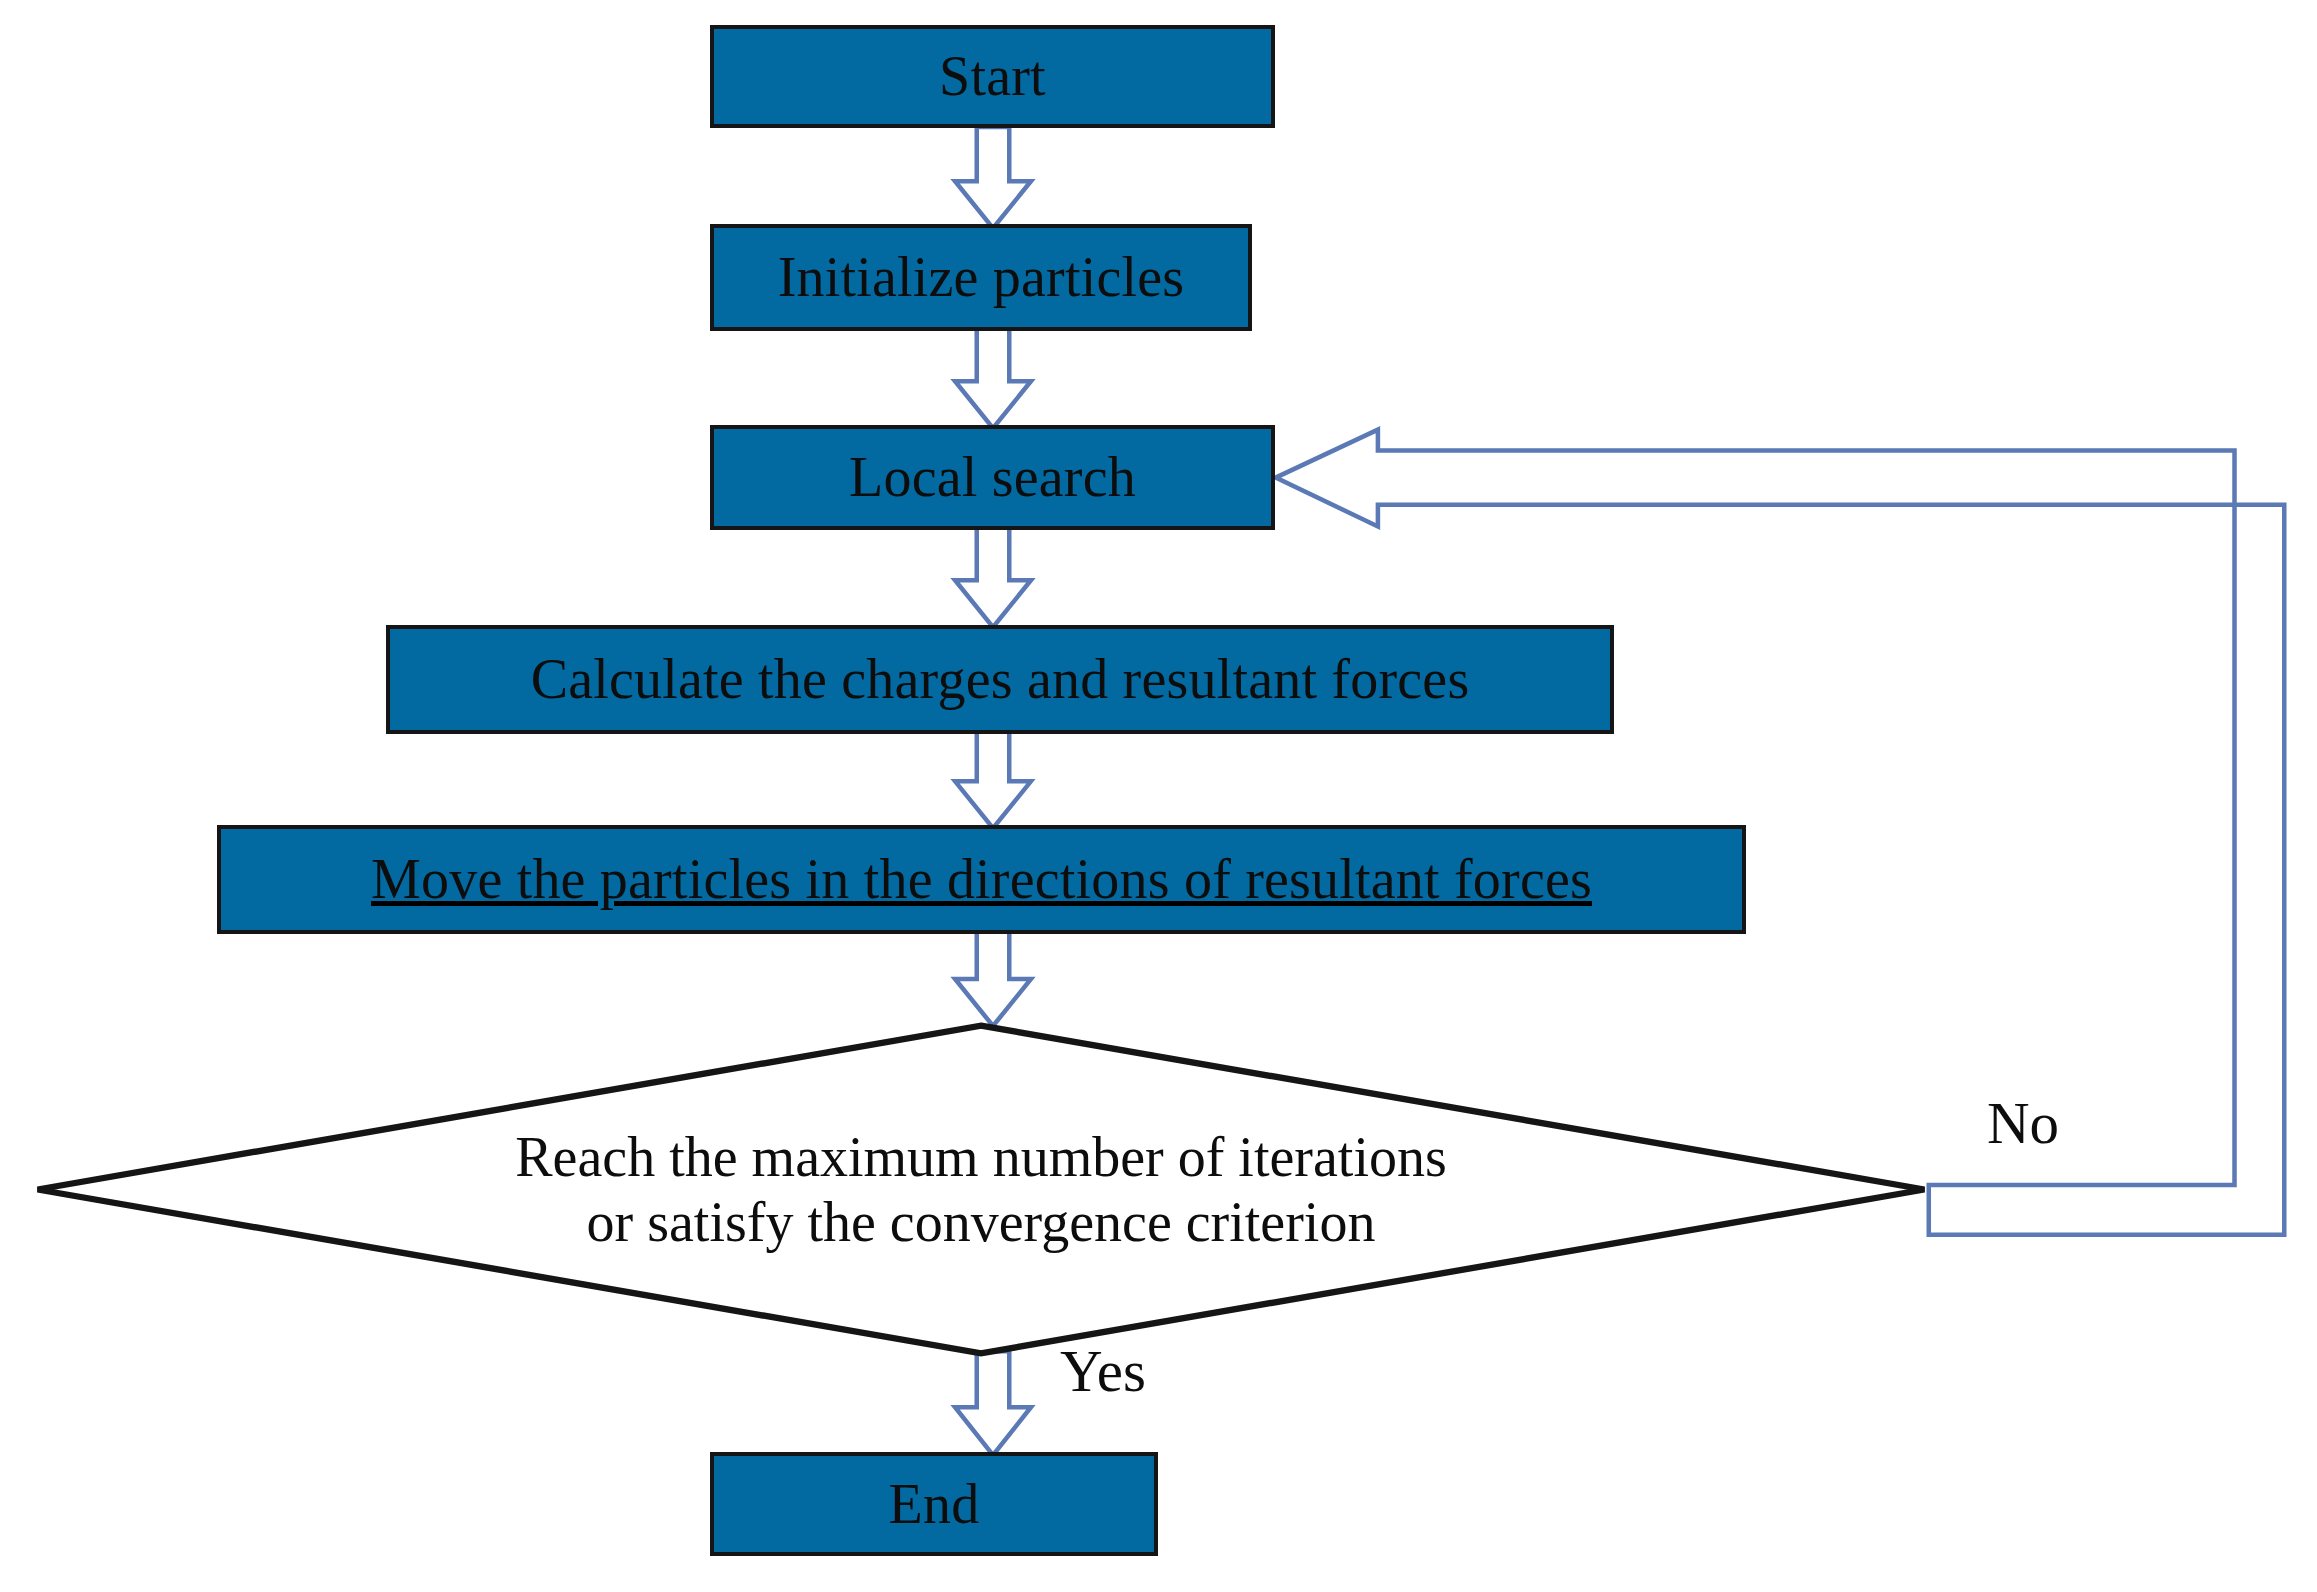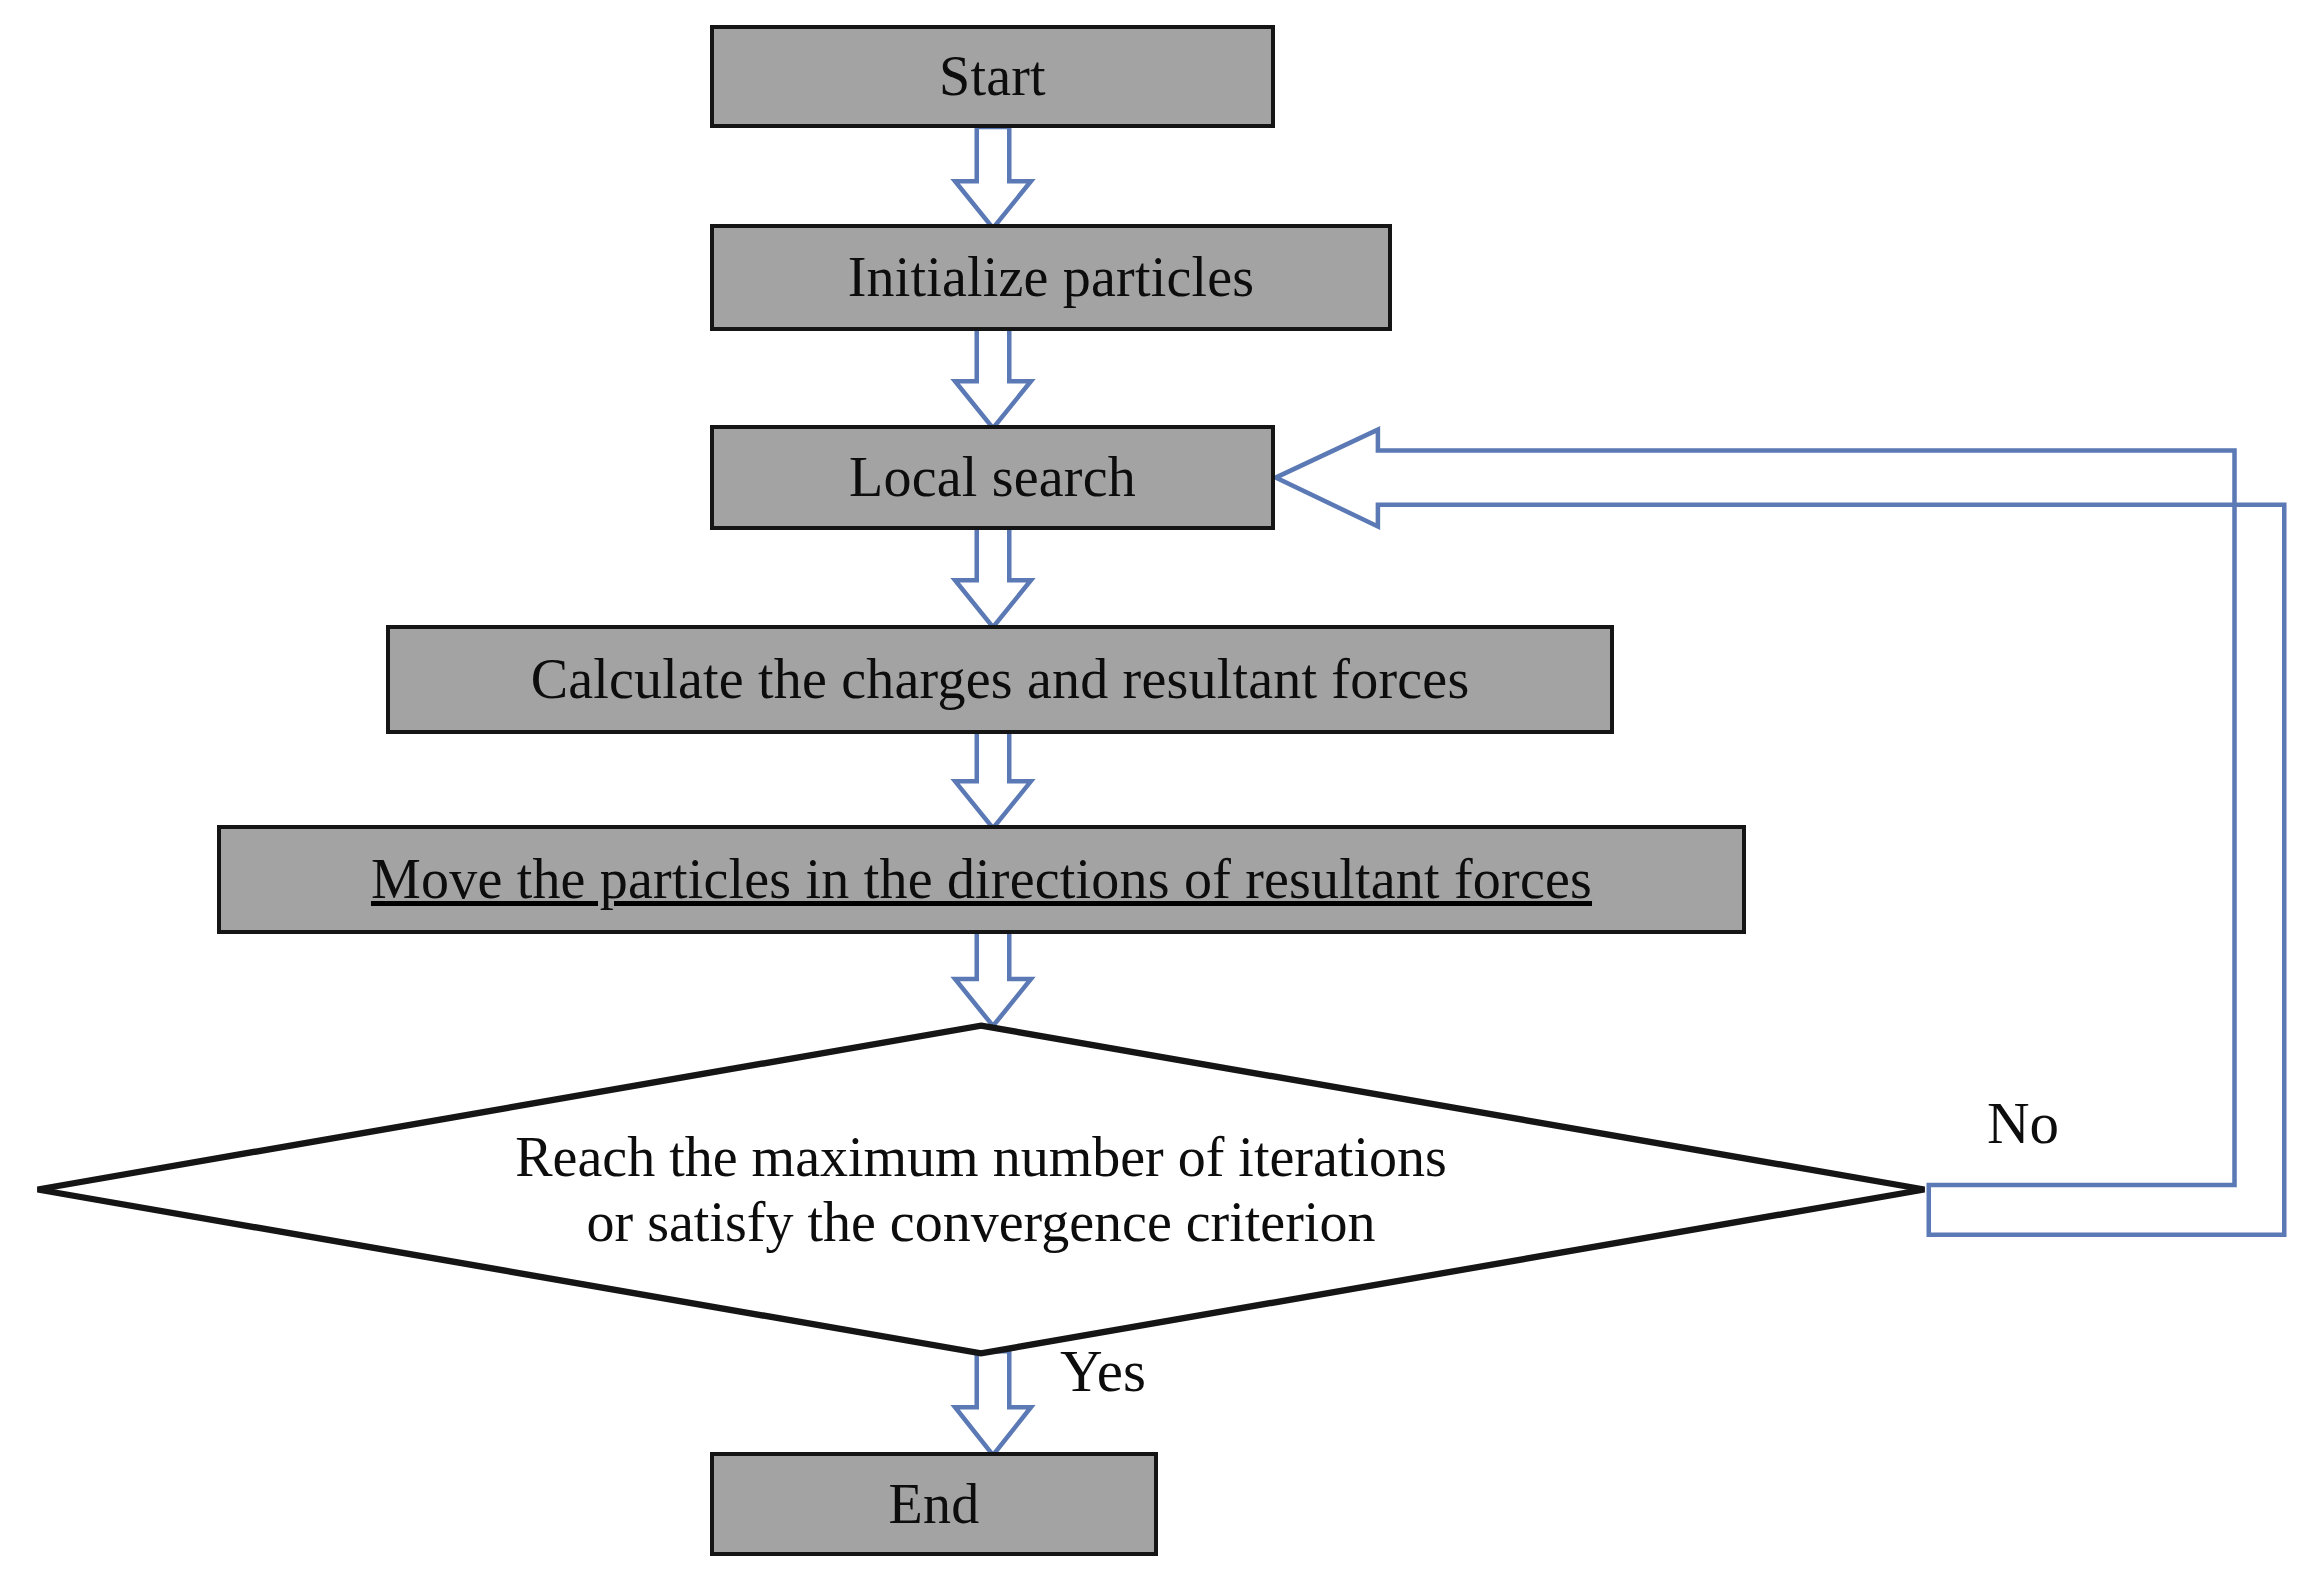--- a/index.html
+++ b/index.html
@@ -8,37 +8,37 @@
     background:#ffffff;
     font-family:"Liberation Serif", "DejaVu Serif", serif;
     overflow:hidden;
   }
   #stage{position:relative;width:2318px;height:1592px;}
 
   
   .node{
     position:absolute;
     box-sizing:border-box;
-    background:#a3a3a3;
+    background:#0369a1;
     border:4.5px solid #151515;
     display:flex;
     align-items:center;
     justify-content:center;
     z-index:5;
   }
   .node .lbl{
     font-size:56px;
     line-height:1.05;
     color:#0d0d0d;
     white-space:nowrap;
     letter-spacing:0.2px;
   }
 
   #n-start   {left:710px; top:25px;   width:565px; height:103px;}
-  #n-init    {left:710px; top:224px;  width:682px; height:107px;}
+  #n-init    {left:710px; top:224px;  width:542px; height:107px;}
   #n-local   {left:710px; top:425px;  width:565px; height:105px;}
   #n-calc    {left:386px; top:625px;  width:1228px;height:109px;}
   #n-move    {left:217px; top:825px;  width:1529px;height:109px;text-decoration:underline;}
   #n-end     {left:710px; top:1452px; width:448px; height:104px;}
 
   
   #n-decision{
     position:absolute;
     left:34px; top:1022px;
     width:1894px; height:335px;

